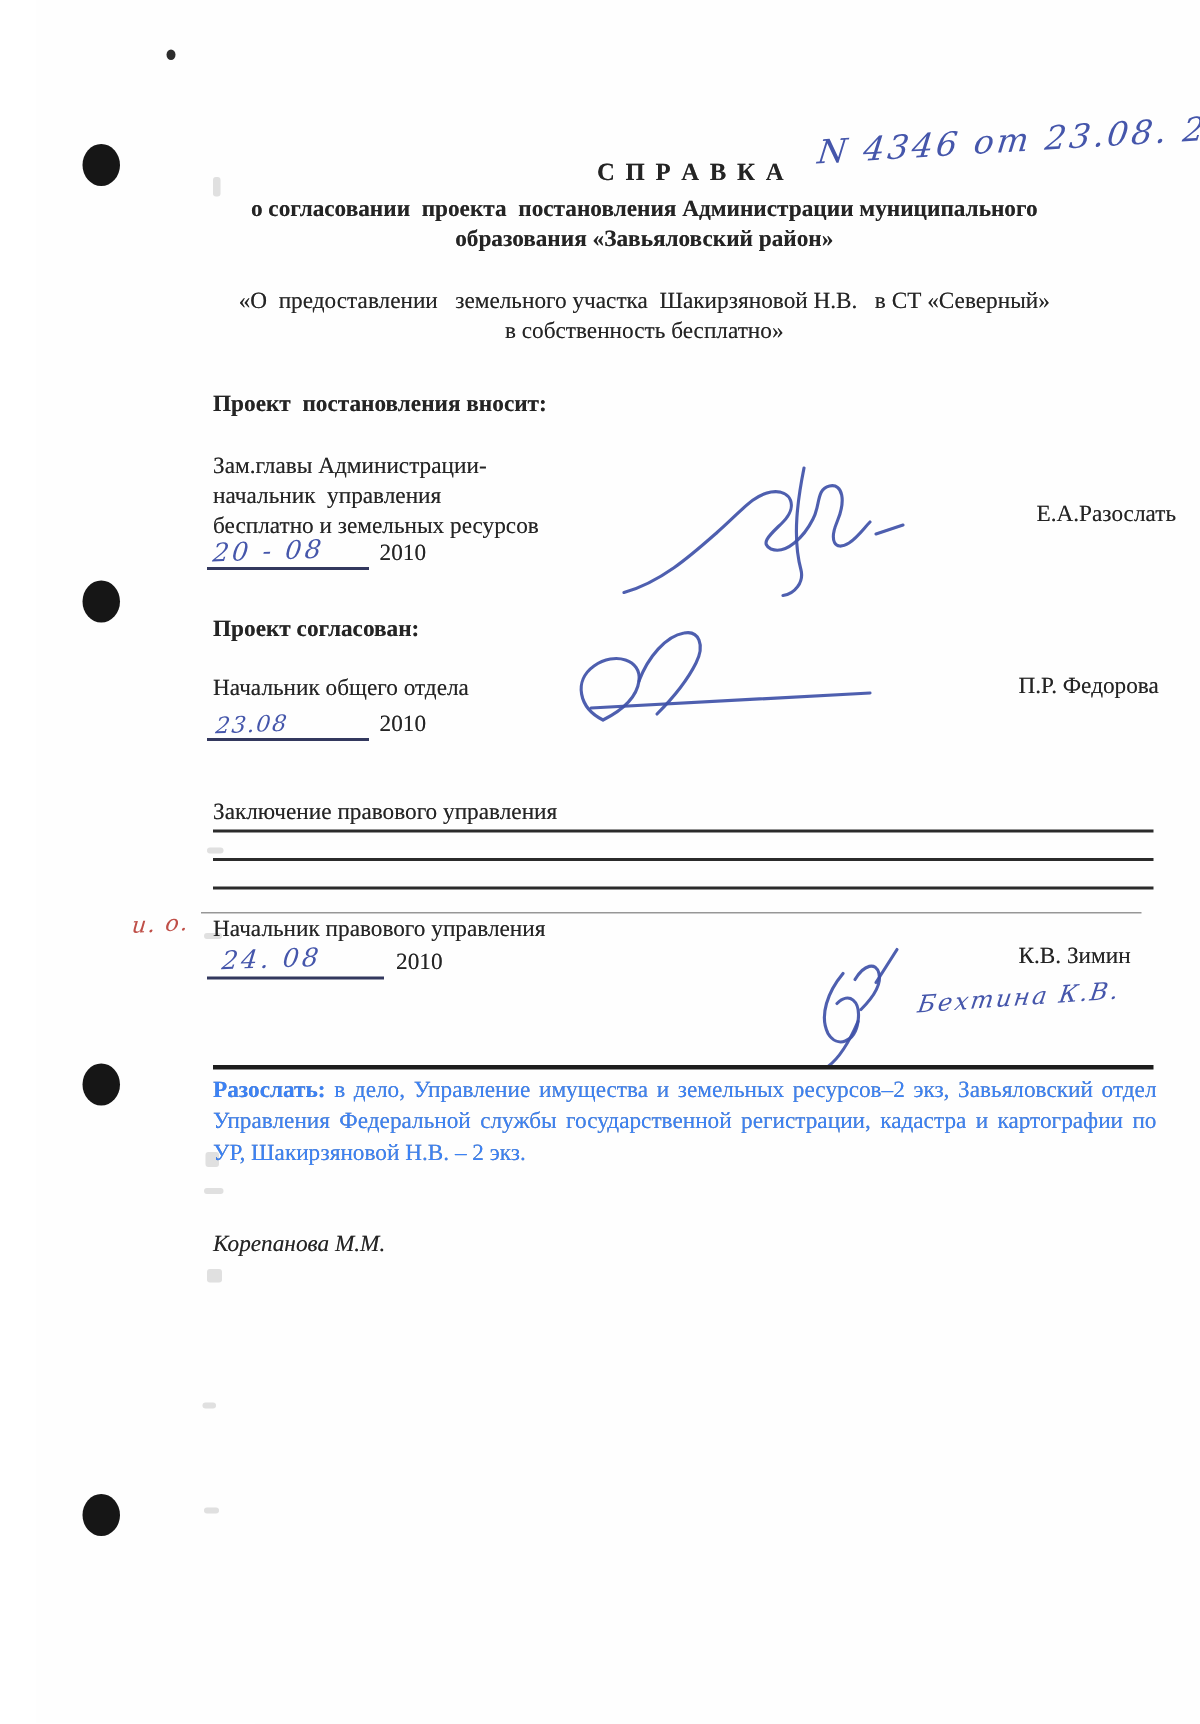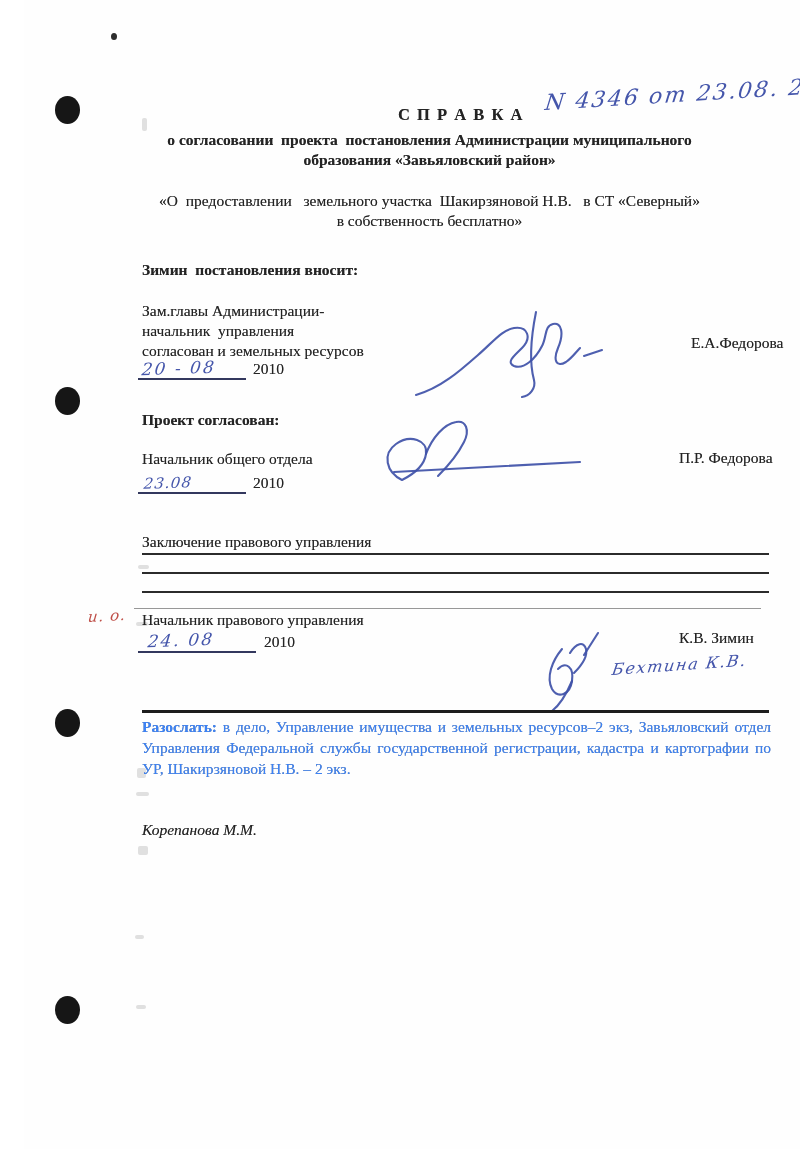--- a/index.html
+++ b/index.html
@@ -49,36 +49,36 @@
 
   <div class="t b" style="left:374px;top:105px;font-size:16.5px;letter-spacing:1.5px;">С П Р А В К А</div>
   <div class="t hand" style="left:521px;top:90px;font-size:22px;letter-spacing:2px;transform:skewX(-10deg) rotate(-3.5deg);transform-origin:left center;">N 4346 от 23.08. 2010</div>
 
   <div class="t b ctr" style="top:131px;">о согласовании  проекта  постановления Администрации муниципального</div>
   <div class="t b ctr" style="top:151px;">образования «Завьяловский район»</div>
 
   <div class="t ctr" style="top:192px;">«О  предоставлении   земельного участка  Шакирзяновой Н.В.   в СТ «Северный»</div>
   <div class="t ctr" style="top:212px;">в собственность бесплатно»</div>
 
-  <div class="t b" style="left:118px;top:261px;">Зимин  постановления вносит:</div>
+  <div class="t b" style="left:118px;top:261px;">Проект  постановления вносит:</div>
 
   <div class="t" style="left:118px;top:302px;">Зам.главы Администрации-</div>
   <div class="t" style="left:118px;top:322px;">начальник  управления</div>
-  <div class="t" style="left:118px;top:342px;">согласован и земельных ресурсов</div>
+  <div class="t" style="left:118px;top:342px;">бесплатно и земельных ресурсов</div>
 
   <div class="dateline" style="left:114px;top:358px;width:108px;height:20px;"></div>
   <div class="t hand" style="left:118px;top:358px;font-size:17px;letter-spacing:2px;">20 - 08</div>
   <div class="t" style="left:229px;top:360px;">2010</div>
 
   <svg class="sig" style="left:382px;top:300px;" width="200" height="100" viewBox="0 0 200 100">
     <path d="M10,95 C35,88 55,70 72,55 C88,41 96,30 108,28 C122,26 126,38 116,48 C108,56 100,62 108,66 C118,70 130,58 136,46 C141,37 138,26 147,24 C156,22 158,34 152,48 C147,60 150,68 160,62 C166,58 170,52 174,48"></path>
     <path d="M130,12 C126,32 122,58 128,80 C130,88 124,96 116,97"></path>
     <path d="M178,56 L196,50"></path>
   </svg>
-  <div class="t" style="left:667px;top:334px;">Е.А.Федорова</div>
+  <div class="t" style="left:667px;top:334px;">Е.А.Разослать</div>
 
   <div class="t b" style="left:118px;top:411px;">Проект согласован:</div>
 
   <div class="t" style="left:118px;top:450px;">Начальник общего отдела</div>
 
   <svg class="sig" style="left:348px;top:410px;" width="215" height="85" viewBox="0 0 215 85">
     <path d="M30,70 C14,62 10,44 24,34 C38,24 56,30 54,44 C52,58 38,66 30,70"></path>
     <path d="M54,44 C60,28 72,14 84,12 C94,10 98,20 92,32 C86,44 76,56 66,66"></path>
     <path d="M22,62 L208,52"></path>
   </svg>

